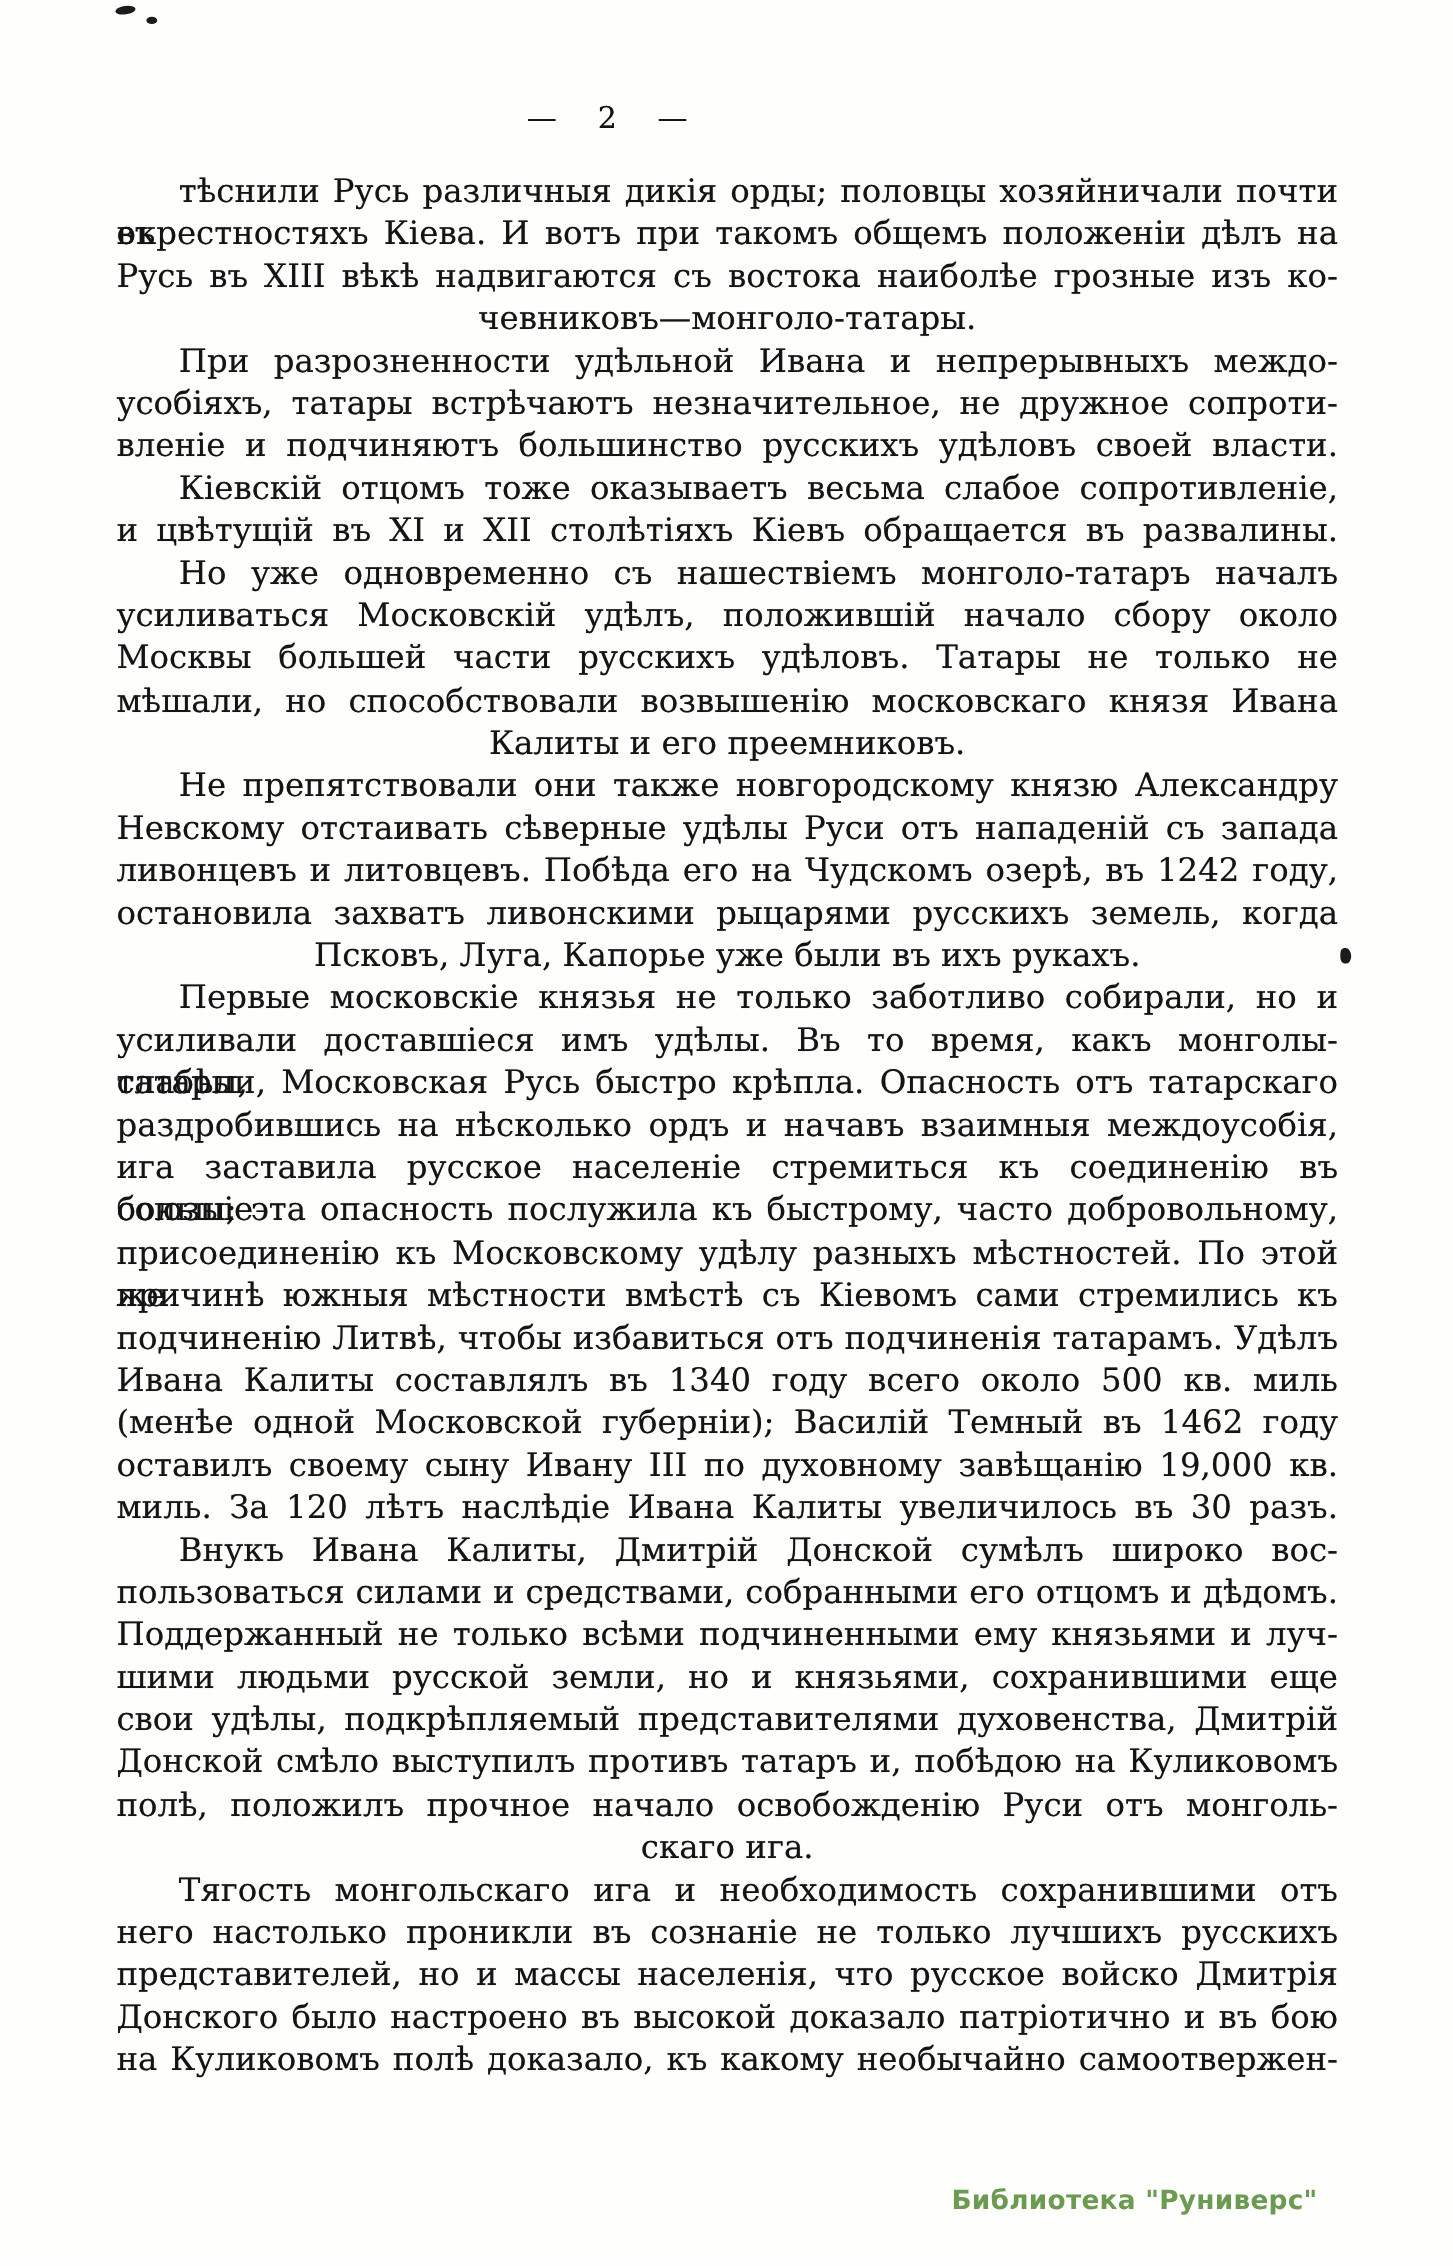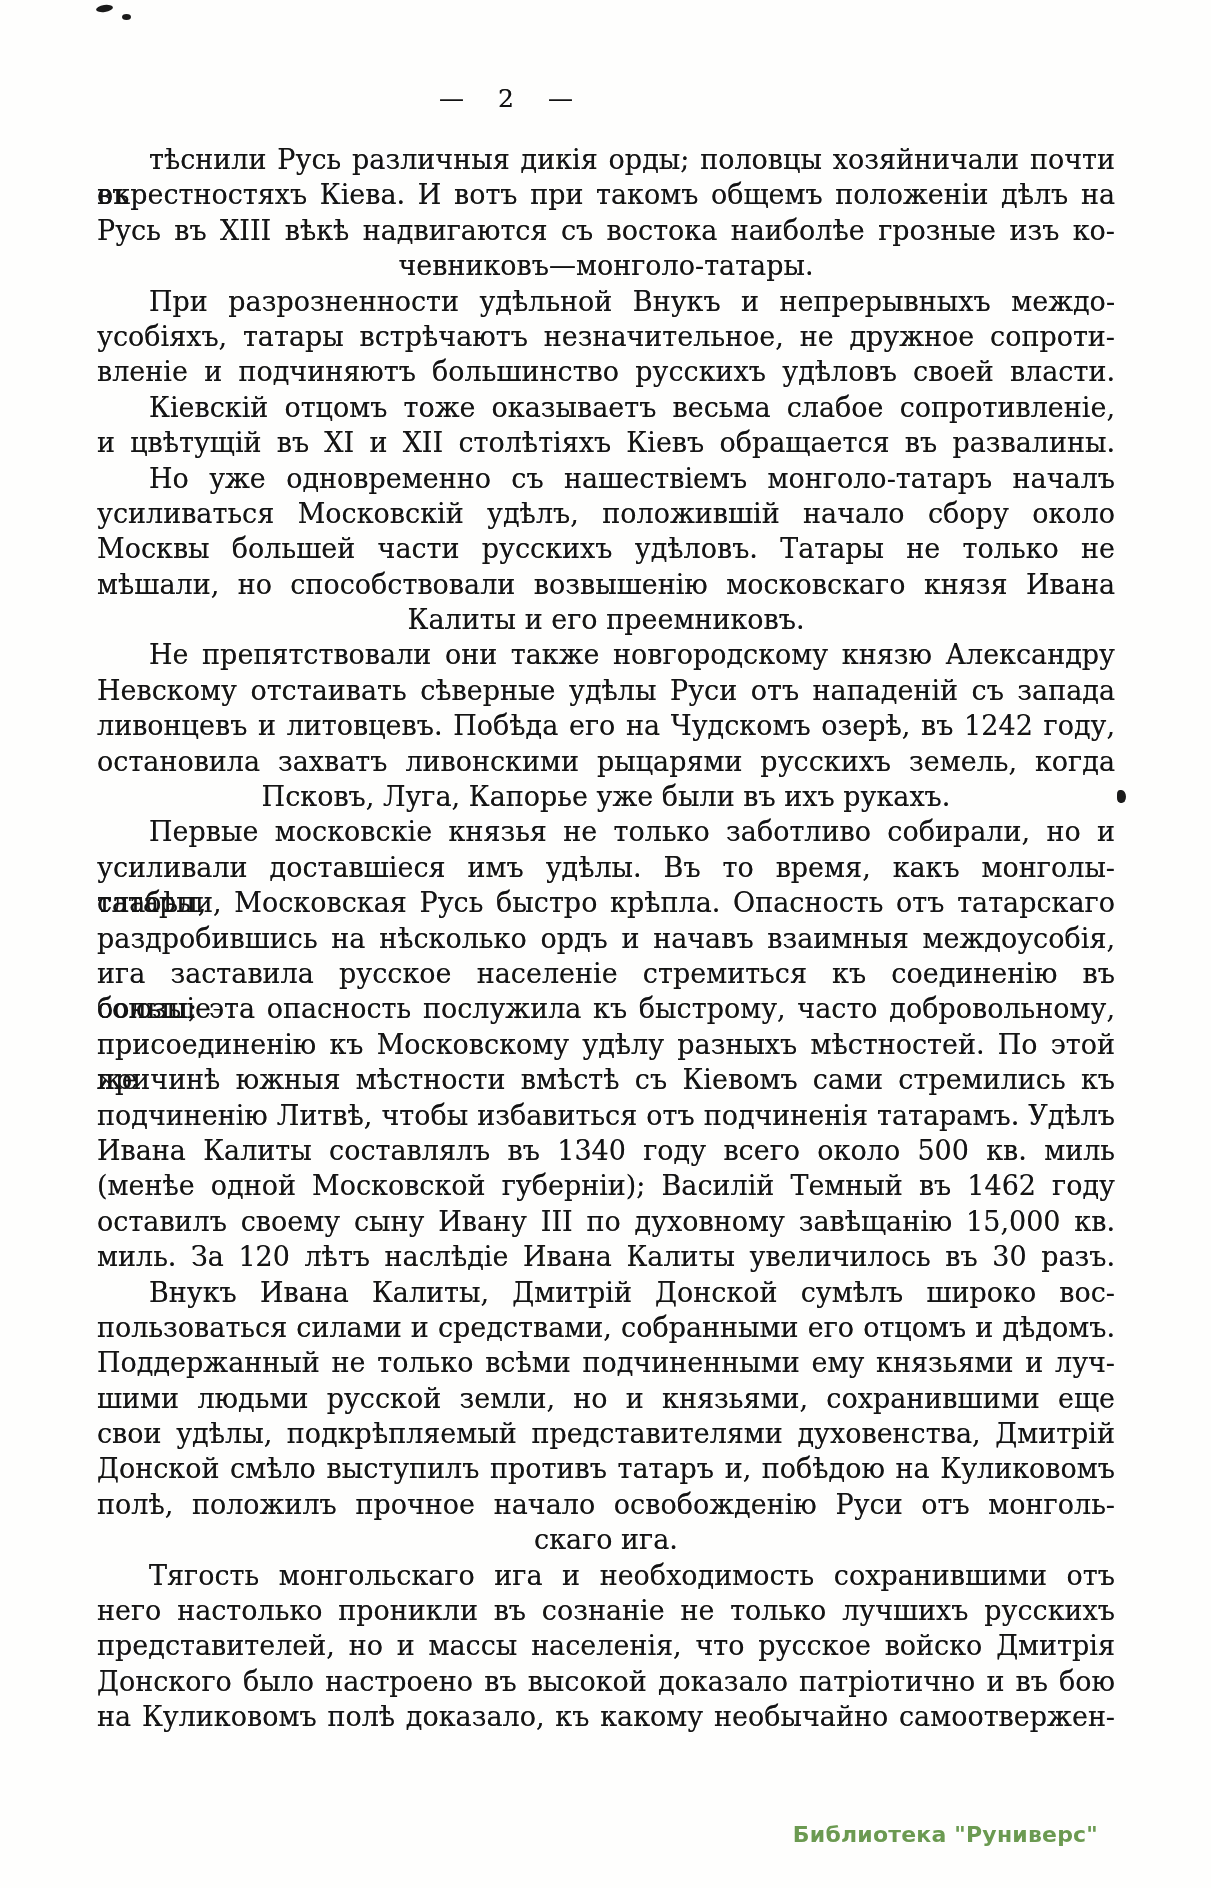--- a/index.html
+++ b/index.html
@@ -85,21 +85,21 @@
   </div>
 
   <div class="text-block" id="text-block">
       <div class="paragraph">
         <div class="line fill first">тѣснили Русь различныя дикія орды; половцы хозяйничали почти въ</div>
         <div class="line fill">окрестностяхъ Кіева. И вотъ при такомъ общемъ положеніи дѣлъ на</div>
         <div class="line fill">Русь въ XIII вѣкѣ надвигаются съ востока наиболѣе грозные изъ ко-</div>
         <div class="line natural">чевниковъ—монголо-татары.</div>
       </div>
       <div class="paragraph">
-        <div class="line fill first">При разрозненности удѣльной Внукъ и непрерывныхъ междо-</div>
+        <div class="line fill first">При разрозненности удѣльной Ивана и непрерывныхъ междо-</div>
         <div class="line fill">усобіяхъ, татары встрѣчаютъ незначительное, не дружное сопроти-</div>
         <div class="line fill">вленіе и подчиняютъ большинство русскихъ удѣловъ своей власти.</div>
       </div>
       <div class="paragraph">
         <div class="line fill first">Кіевскій отцомъ тоже оказываетъ весьма слабое сопротивленіе,</div>
         <div class="line fill">и цвѣтущій въ XI и XII столѣтіяхъ Кіевъ обращается въ развалины.</div>
       </div>
       <div class="paragraph">
         <div class="line fill first">Но уже одновременно съ нашествіемъ монголо-татаръ началъ</div>
         <div class="line fill">усиливаться Московскій удѣлъ, положившій начало сбору около</div>
@@ -119,21 +119,21 @@
         <div class="line fill">усиливали доставшіеся имъ удѣлы. Въ то время, какъ монголы-татары,</div>
         <div class="line fill">слабѣли, Московская Русь быстро крѣпла. Опасность отъ татарскаго</div>
         <div class="line fill">раздробившись на нѣсколько ордъ и начавъ взаимныя междоусобія,</div>
         <div class="line fill">ига заставила русское населеніе стремиться къ соединенію въ большіе</div>
         <div class="line fill">союзы; эта опасность послужила къ быстрому, часто добровольному,</div>
         <div class="line fill">присоединенію къ Московскому удѣлу разныхъ мѣстностей. По этой же</div>
         <div class="line fill">причинѣ южныя мѣстности вмѣстѣ съ Кіевомъ сами стремились къ</div>
         <div class="line fill">подчиненію Литвѣ, чтобы избавиться отъ подчиненія татарамъ. Удѣлъ</div>
         <div class="line fill">Ивана Калиты составлялъ въ 1340 году всего около 500 кв. миль</div>
         <div class="line fill">(менѣе одной Московской губерніи); Василій Темный въ 1462 году</div>
-        <div class="line fill">оставилъ своему сыну Ивану III по духовному завѣщанію 15,000 кв.</div>
+        <div class="line fill">оставилъ своему сыну Ивану III по духовному завѣщанію 19,000 кв.</div>
         <div class="line fill">миль. За 120 лѣтъ наслѣдіе Ивана Калиты увеличилось въ 30 разъ.</div>
       </div>
       <div class="paragraph">
         <div class="line fill first">Внукъ Ивана Калиты, Дмитрій Донской сумѣлъ широко вос-</div>
         <div class="line fill">пользоваться силами и средствами, собранными его отцомъ и дѣдомъ.</div>
         <div class="line fill">Поддержанный не только всѣми подчиненными ему князьями и луч-</div>
         <div class="line fill">шими людьми русской земли, но и князьями, сохранившими еще</div>
         <div class="line fill">свои удѣлы, подкрѣпляемый представителями духовенства, Дмитрій</div>
         <div class="line fill">Донской смѣло выступилъ противъ татаръ и, побѣдою на Куликовомъ</div>
         <div class="line fill">полѣ, положилъ прочное начало освобожденію Руси отъ монголь-</div>

